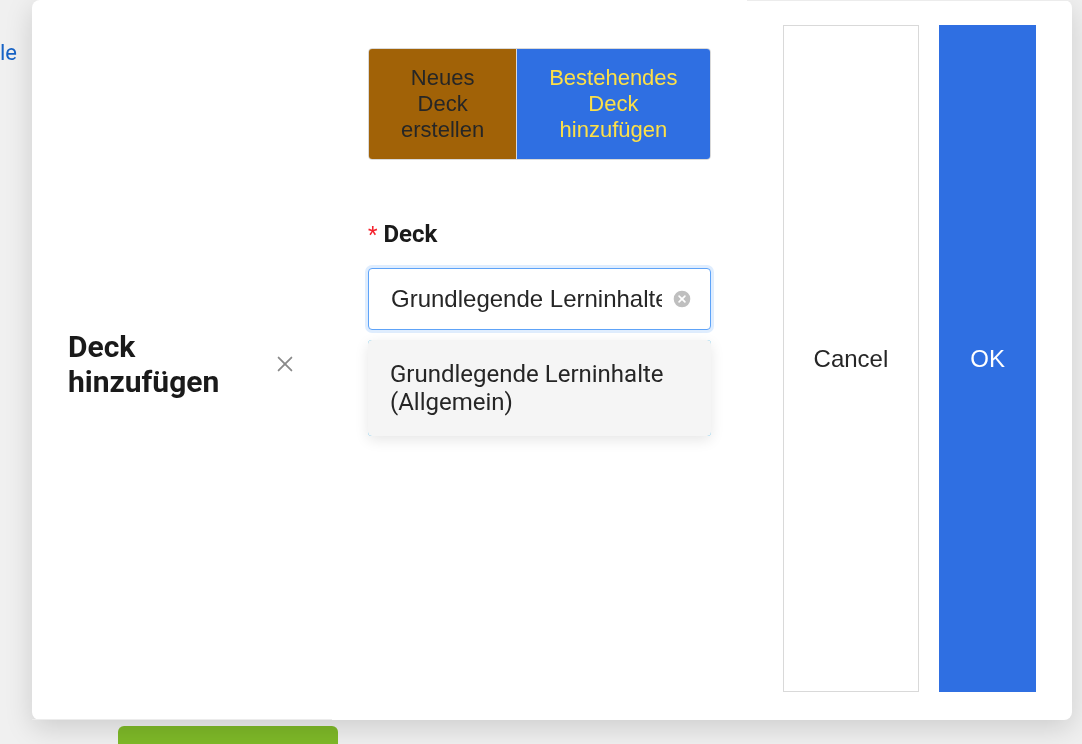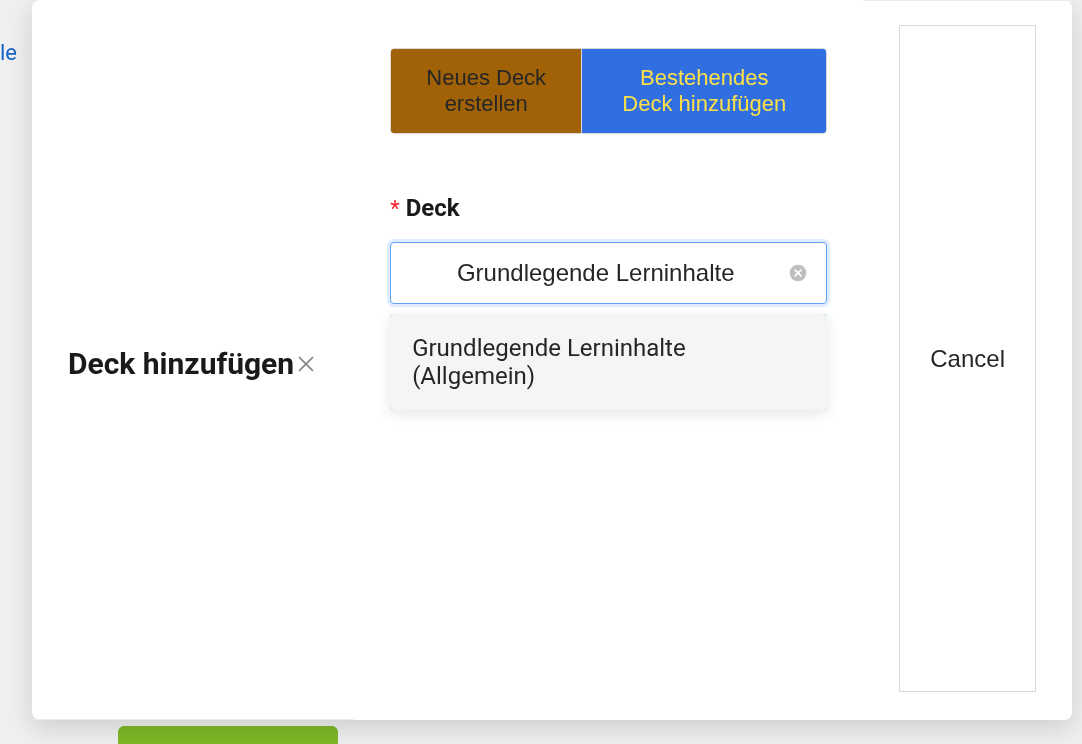--- a/index.html
+++ b/index.html
@@ -232,14 +232,15 @@
       </div>
 
       <div class="dropdown">
         <div class="dropdown-option highlighted">Grundlegende Lerninhalte (Allgemein)</div>
       </div>
     </div>
   </div>
 
   <div class="modal-footer">
     <button class="btn btn-default">Cancel</button>
+    <button class="btn btn-primary">OK</button>
   </div>
 </div>
 
 </body></html>

